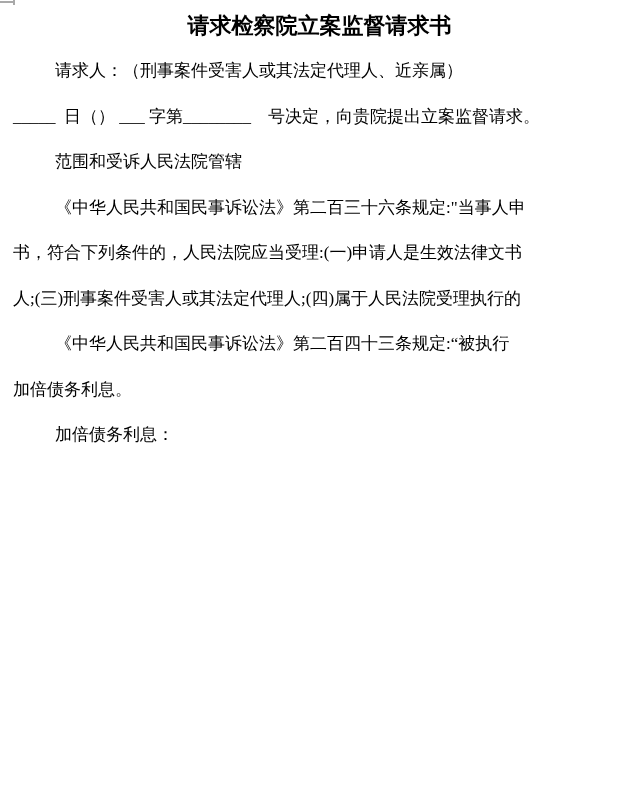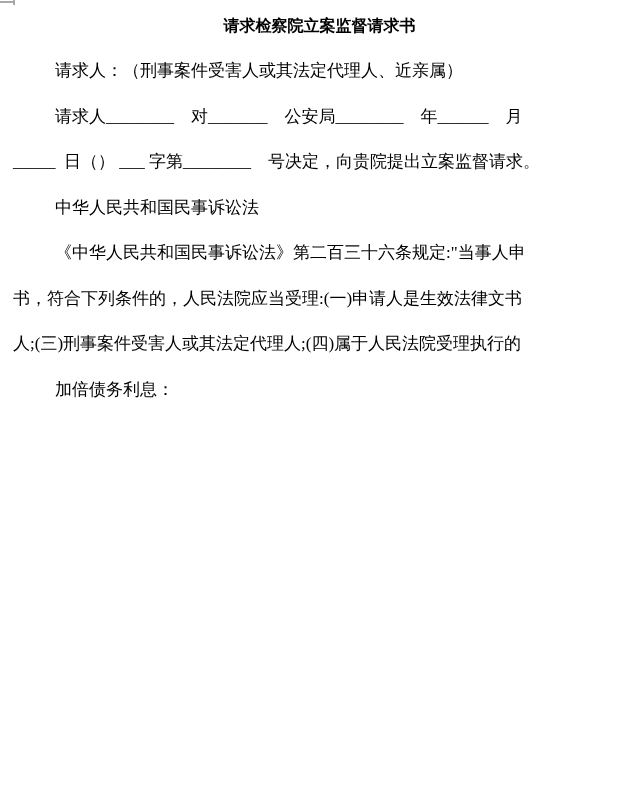--- a/index.html
+++ b/index.html
@@ -30,21 +30,21 @@
     width: 2px;
     height: 5px;
     background: #a9a9a9;
   }
   .doc-title {
     position: absolute;
     top: 9px;
     left: 0;
     width: 639px;
     text-align: center;
-    font-size: 16px;
+    font-size: 22px;
     font-weight: bold;
     line-height: 34px;
     white-space: pre;
   }
   .content {
     position: absolute;
     left: 13px;
     top: 48px;
     width: 614px;
   }
@@ -62,21 +62,22 @@
 </head>
 <body>
 
 <div class="corner-mark-h"></div>
 <div class="corner-mark-v"></div>
 
 <div class="doc-title">请求检察院立案监督请求书</div>
 
 <div class="content">
   <div class="line indent">请求人：（刑事案件受害人或其法定代理人、近亲属）</div>
-  <div class="line indent">请求人________　对_______　公安局________　年______　月</div>
   <div class="line">_____  日（） ___ 字第________　号决定，向贵院提出立案监督请求。</div>
-  <div class="line indent">中华人民共和国民事诉讼法</div>
+  <div class="line indent">范围和受诉人民法院管辖</div>
   <div class="line indent">《中华人民共和国民事诉讼法》第二百三十六条规定:"当事人申</div>
   <div class="line">书，符合下列条件的，人民法院应当受理:(一)申请人是生效法律文书</div>
   <div class="line">人;(三)刑事案件受害人或其法定代理人;(四)属于人民法院受理执行的</div>
+  <div class="line indent">《中华人民共和国民事诉讼法》第二百四十三条规定:“被执行</div>
+  <div class="line">加倍债务利息。</div>
   <div class="line indent">加倍债务利息：</div>
   <div class="line"></div>
 </div>
 
 </body></html>

